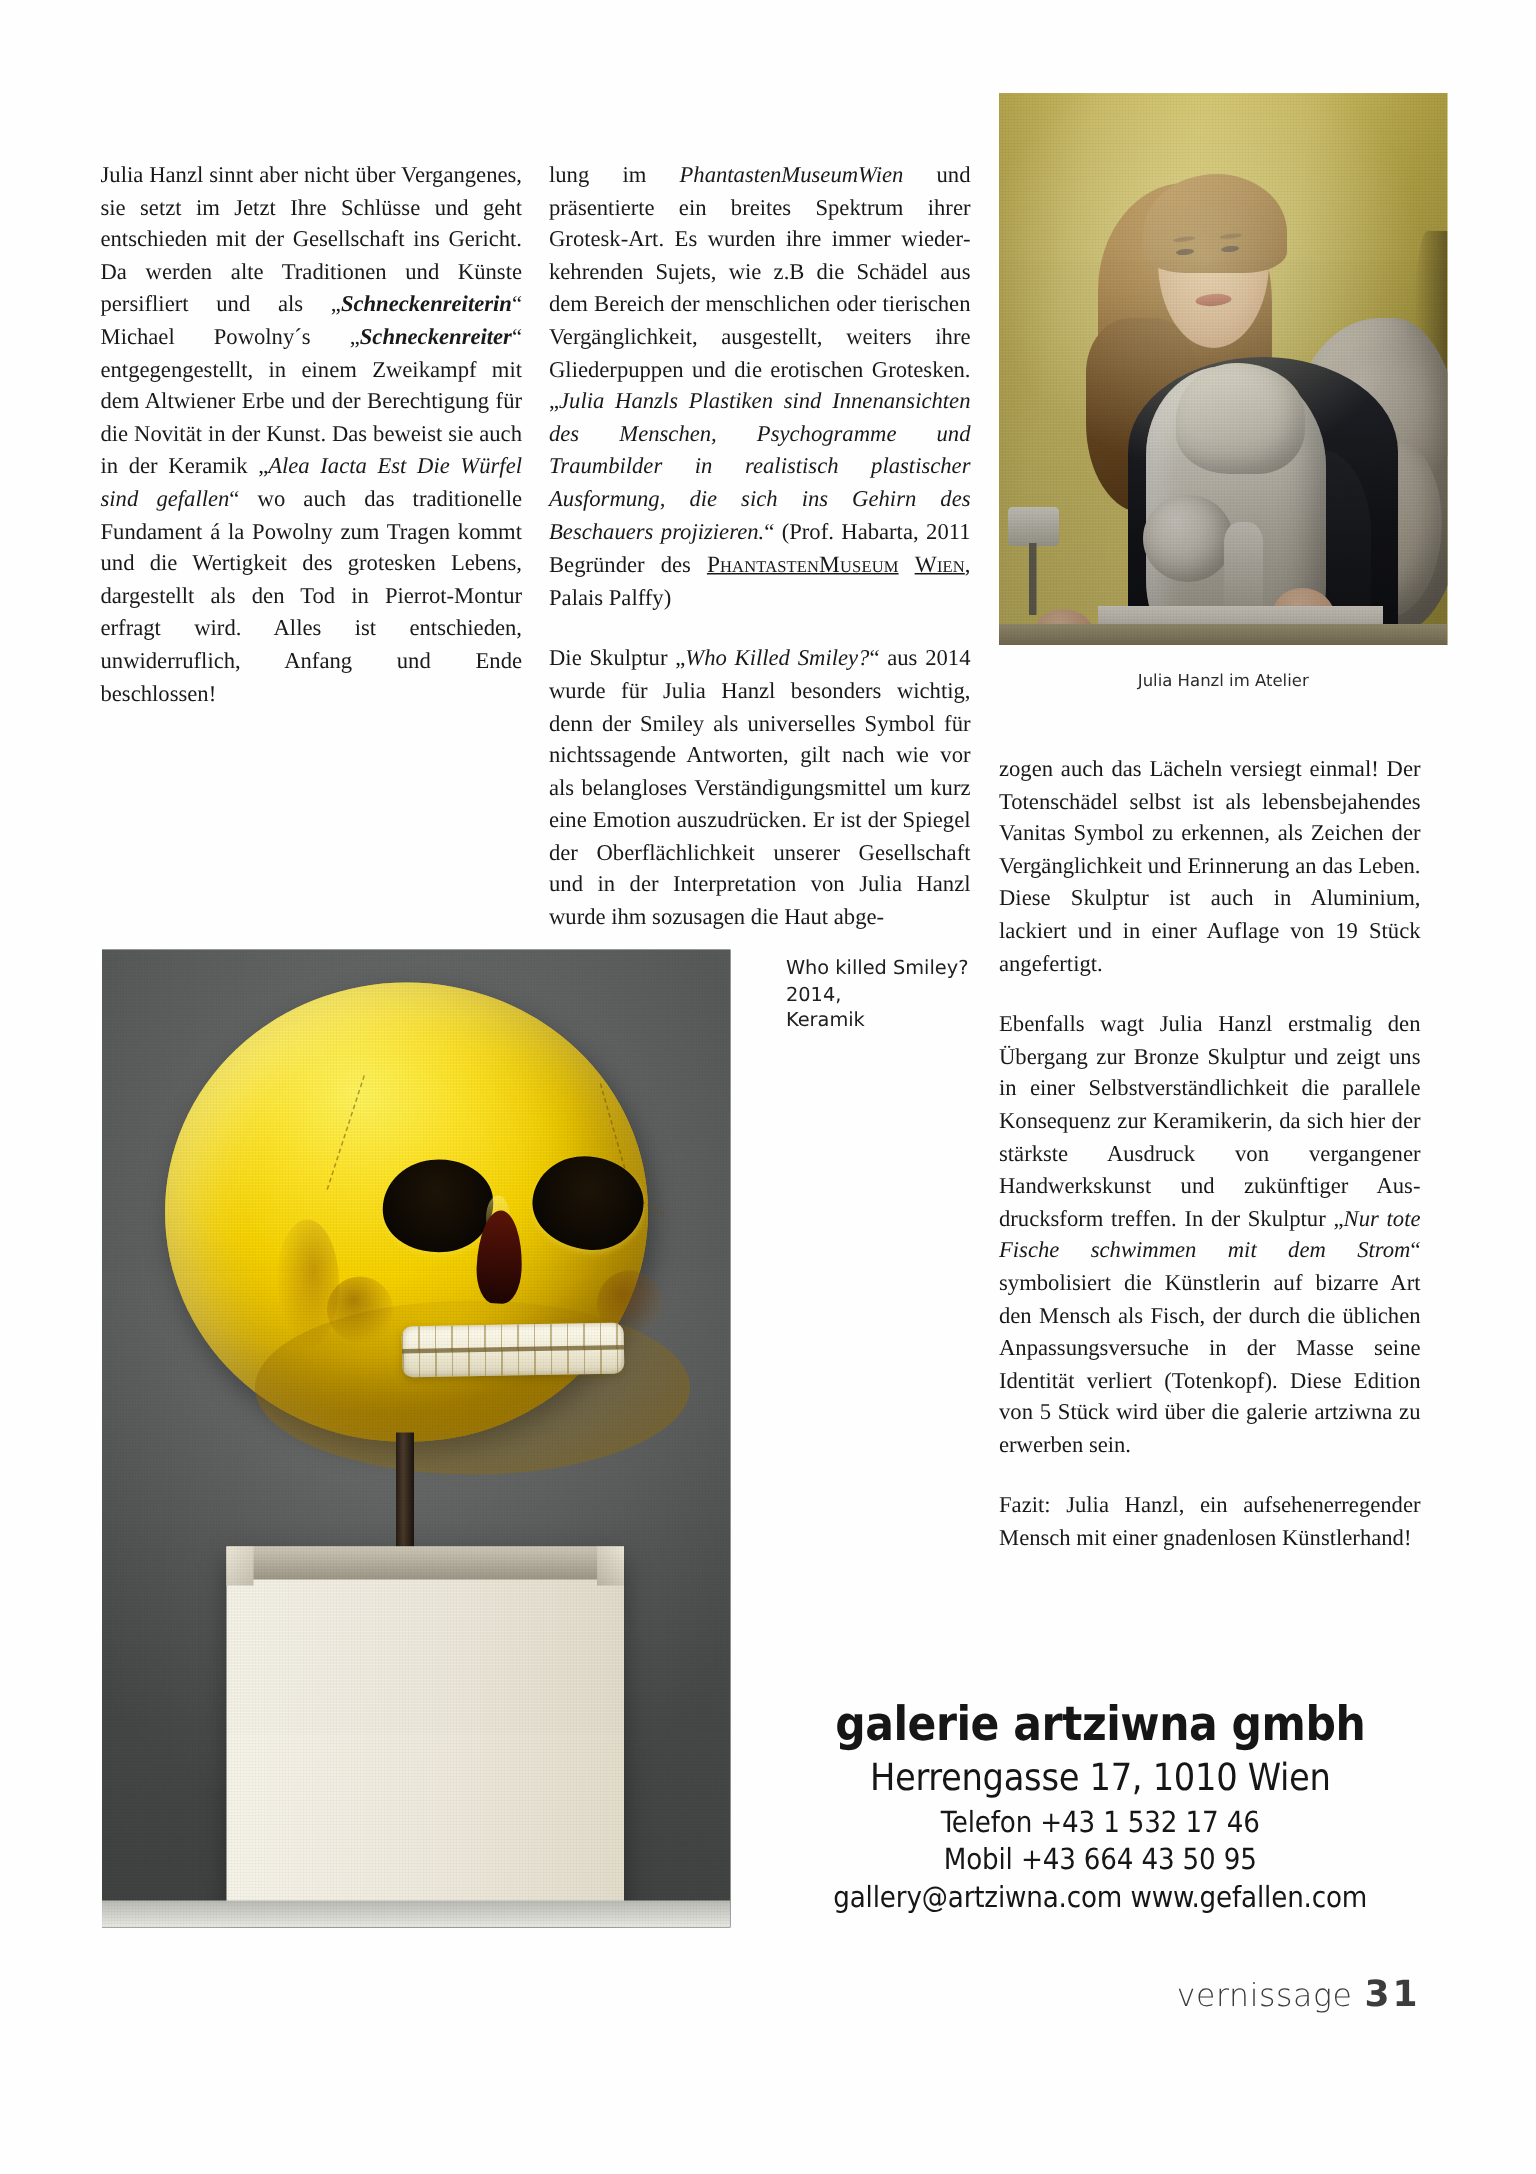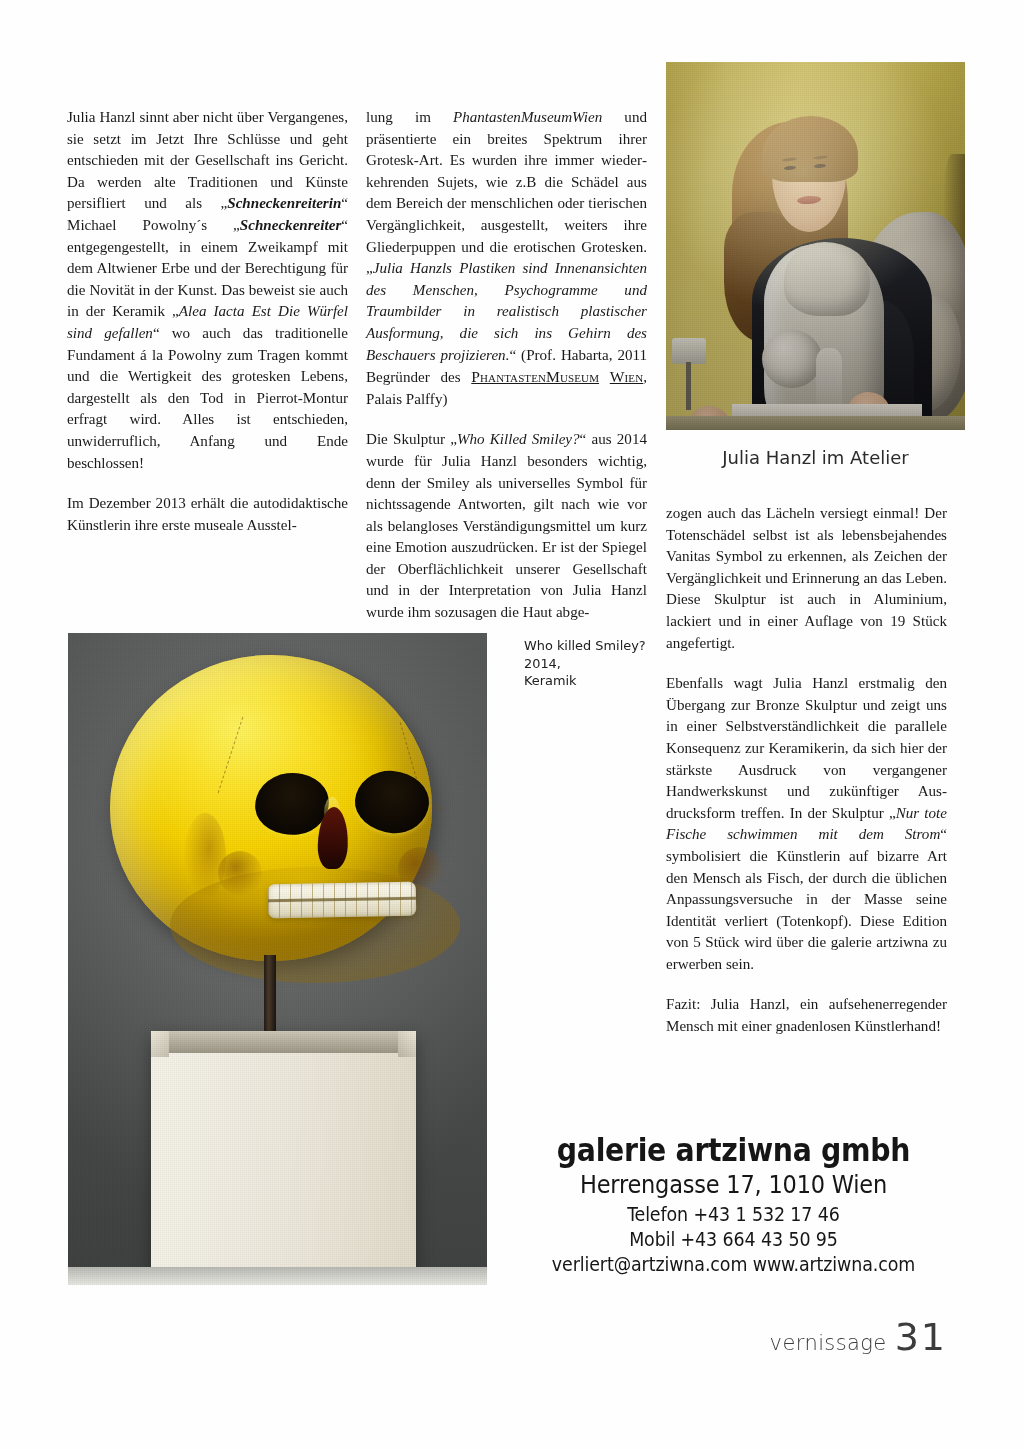--- a/index.html
+++ b/index.html
@@ -252,21 +252,21 @@
     pointer-events: none;
   }
 
   .caption-atelier {
     position: absolute;
     left: 666px;
     top: 447px;
     width: 299px;
     text-align: center;
     font-family: "DejaVu Sans", "Liberation Sans", sans-serif;
-    font-size: 18px;
+    font-size: 11px;
     color: #2b2b2b;
   }
 
   
   .photo-skull {
     position: absolute;
     left: 68px;
     top: 633px;
     width: 419px;
     height: 652px;
@@ -475,34 +475,33 @@
     text-align: right;
     color: #3c3c3c;
     font-family: "DejaVu Sans", "Liberation Sans", sans-serif;
   }
   .f-word {
     font-size: 21px;
     font-weight: 300;
     letter-spacing: .4px;
   }
   .f-num {
-    font-size: 38px;
-    font-weight: 400;
+    font-size: 24px;
+    font-weight: 700;
     letter-spacing: 2px;
     margin-left: 8px;
   }
 </style>
 </head>
 <body>
 
 <div class="page">
 
   <div class="col col-1">
     <p>Julia Hanzl sinnt aber nicht über Vergangenes, sie setzt im Jetzt Ihre Schlüsse und geht entschieden mit der Gesellschaft ins Gericht. Da werden alte Traditionen und Künste persifliert und als „<span class="bi">Schneckenreiterin</span>“ Michael Powolny´s „<span class="bi">Schneckenreiter</span>“ entgegengestellt, in einem Zwei­kampf mit dem Altwiener Erbe und der Berechtigung für die Novität in der Kunst. Das beweist sie auch in der Keramik „<span class="it">Alea Iacta Est</span> <span class="it">Die Würfel sind gefallen</span>“ wo auch das traditionelle Fundament á la Powolny zum Tragen kommt und die Wertigkeit des grotesken Lebens, dargestellt als den Tod in Pierrot-Montur erfragt wird. Alles ist entschieden, unwiderruflich, An­fang und Ende beschlossen!</p>
-    <p>Im Dezember 2013 erhält die autodidaktische Künstlerin ihre erste museale Ausstel-</p>
   </div>
 
   <div class="col col-2">
     <p>lung im <span class="it">PhantastenMuseumWien</span> und präsentierte ein breites Spektrum ihrer Grotesk-Art. Es wurden ihre immer wieder­kehrenden Sujets, wie z.B die Schädel aus dem Bereich der menschlichen oder tieri­schen Vergänglichkeit, ausgestellt, weiters ihre Gliederpuppen und die erotischen Gro­tesken. „<span class="it">Julia Hanzls  Plastiken sind Innenansichten des Menschen, Psychogramme und Traumbilder  in realistisch plastischer Ausformung, die sich ins Gehirn des Beschauers projizieren.</span>“ (Prof. Habarta, 2011 Begründer des <span class="sc">Phantasten</span><span class="sc">Museum</span> <span class="sc">Wien</span>, Palais Palffy)</p>
     <p>Die Skulptur „<span class="it">Who Killed Smiley?</span>“ aus 2014 wurde für Julia Hanzl besonders wichtig, denn der Smiley als universelles Symbol für nichtssagende Antworten, gilt nach wie vor als belangloses Verständigungsmittel um kurz eine Emotion auszudrücken. Er ist der Spiegel der Oberflächlichkeit unserer Gesell­schaft und in der Interpretation von Julia Hanzl wurde ihm sozusagen die Haut abge-</p>
   </div>
 
   <div class="col col-3">
     <p>zogen  auch das Lächeln versiegt einmal! Der Totenschädel selbst ist als lebensbejahendes Vanitas Symbol zu erkennen, als Zeichen der Vergänglichkeit und Erinnerung an das Leben. Diese Skulptur ist auch in Aluminium, lackiert und in einer Auflage von 19 Stück angefertigt.</p>
     <p>Ebenfalls wagt Julia Hanzl erstmalig den Übergang zur Bronze Skulptur und zeigt uns in einer Selbstverständlichkeit die parallele Konsequenz zur Keramikerin, da sich hier der stärkste Ausdruck von vergangener Handwerkskunst und zukünftiger Aus­drucksform treffen. In der Skulptur „<span class="it">Nur tote Fische schwimmen mit dem Strom</span>“ symbolisiert die Künstlerin auf bizarre Art den Mensch als Fisch, der durch die üb­lichen Anpassungsversuche in der Masse seine Identität verliert (Totenkopf). Diese Edition von 5 Stück wird über die galerie artziwna zu erwerben sein.</p>
@@ -577,20 +576,20 @@
     <div>Who killed Smiley?</div>
     <div>2014,</div>
     <div>Keramik</div>
   </div>
 
   <div class="gallery">
     <div class="g-name">galerie artziwna gmbh</div>
     <div class="g-addr">Herrengasse 17, 1010 Wien</div>
     <div class="g-line">Telefon +43 1 532 17 46</div>
     <div class="g-line">Mobil +43 664 43 50   95</div>
-    <div class="g-web">verliert@artziwna.com www.artziwna.com</div>
+    <div class="g-web">gallery@artziwna.com www.gefallen.com</div>
   </div>
 
   <div class="footer">
     <span class="f-word">vernissage</span><span class="f-num">31</span>
   </div>
 
 </div>
 
 </body></html>

